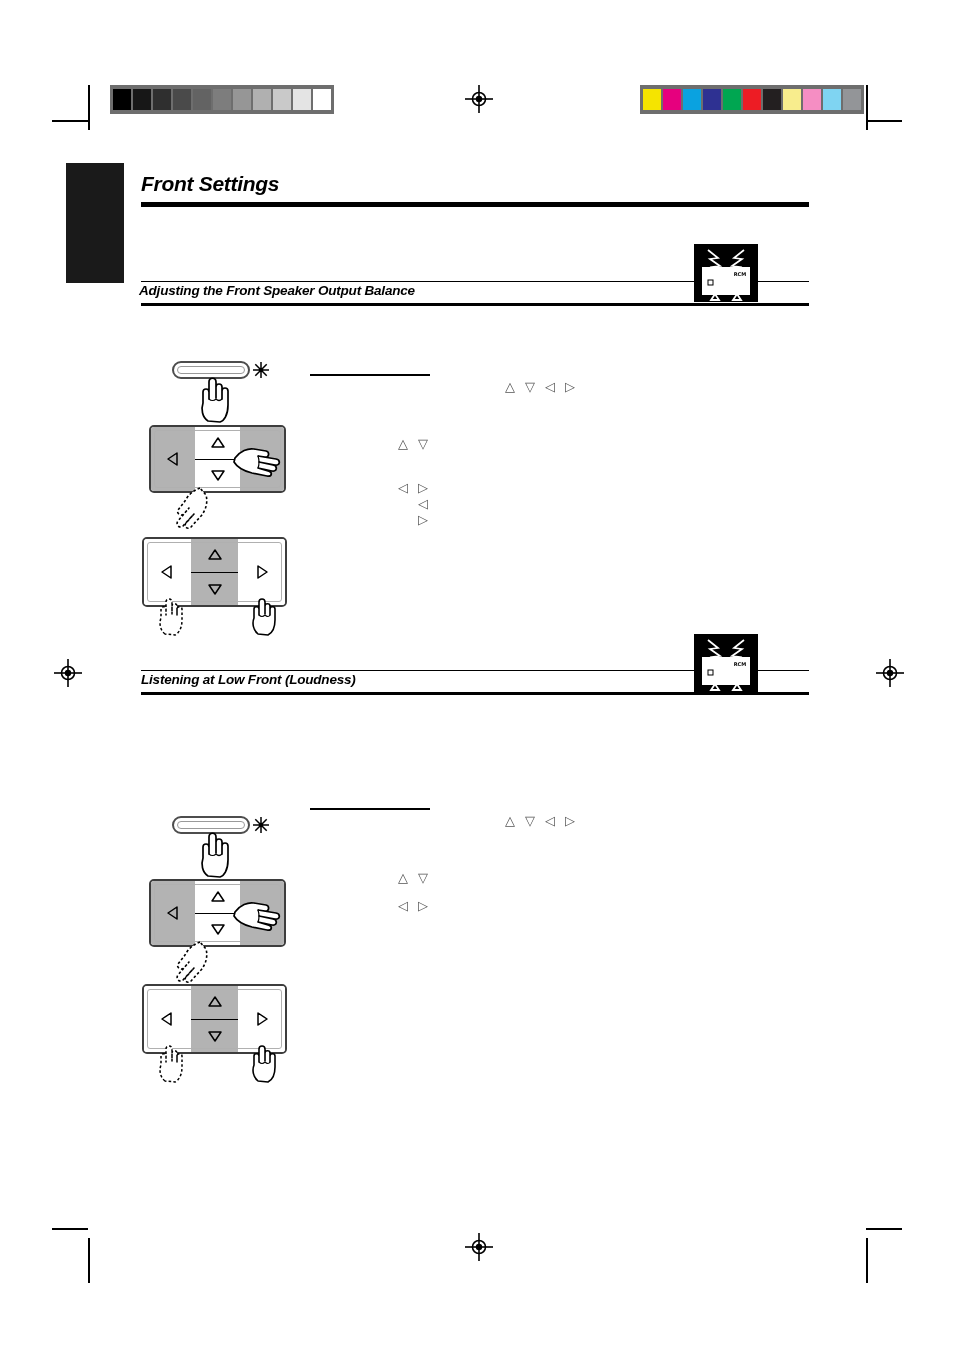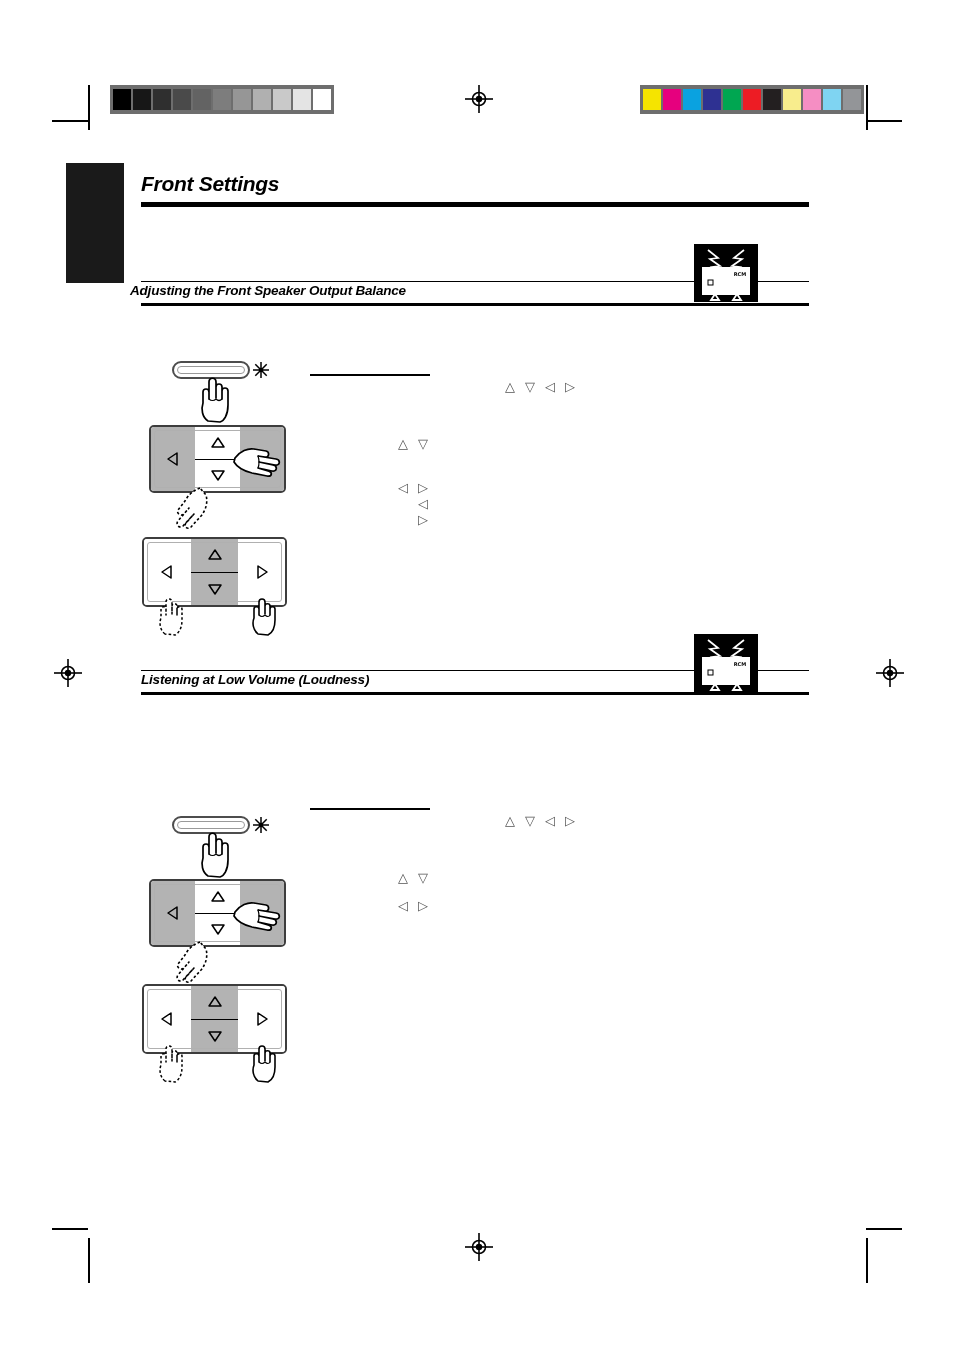--- a/index.html
+++ b/index.html
@@ -155,21 +155,21 @@
     <circle cx="14" cy="14" r="3.2" fill="#000"></circle>
   </svg>
 </div>
 
 <div class="thumb-tab"></div>
 
 <div class="page-title">Front Settings</div>
 <div class="title-rule"></div>
 
 <div class="sec-rule-top" style="left:141px;top:281px;width:668px;"></div>
-<div class="sec-head" style="left:130px;top:283px;">Adjusting the Front Speaker Output Balance</div>
+<div class="sec-head" style="left:139px;top:283px;">Adjusting the Front Speaker Output Balance</div>
 <div class="sec-rule-bot" style="left:141px;top:303px;width:668px;"></div>
 
 <div class="tv-icon" style="left:694px;top:244px;">
   <svg width="64" height="58" viewBox="0 0 64 58">
     <rect x="0" y="0" width="64" height="58" fill="#000"></rect>
 
     <path d="M14 6 L24 14 L16 15 L26 22 L18 23 L30 31" fill="none" stroke="#fff" stroke-width="1.7"></path>
     <path d="M50 6 L40 14 L48 15 L38 22 L46 23 L34 31" fill="none" stroke="#fff" stroke-width="1.7"></path>
     <path d="M30 31 L32 34 L34 31" fill="#fff"></path>
 
@@ -319,21 +319,21 @@
 
 <div class="glyphrow" style="left:418px;top:497px;">
   <span class="g" style="font-family: &quot;DejaVu Sans&quot;, sans-serif; font-size: 13px; color: rgb(85, 85, 85); line-height: 1;">◁</span>
 </div>
 
 <div class="glyphrow" style="left:418px;top:513px;">
   <span class="g" style="font-family: &quot;DejaVu Sans&quot;, sans-serif; font-size: 13px; color: rgb(85, 85, 85); line-height: 1;">▷</span>
 </div>
 
 <div class="sec-rule-top" style="left:141px;top:670px;width:668px;"></div>
-<div class="sec-head" style="left:141px;top:672px;">Listening at Low Volume (Loudness)</div>
+<div class="sec-head" style="left:141px;top:672px;">Listening at Low Front (Loudness)</div>
 <div class="sec-rule-bot" style="left:141px;top:692px;width:668px;"></div>
 
 <div class="tv-icon" style="left:694px;top:634px;">
   <svg width="64" height="58" viewBox="0 0 64 58">
     <rect x="0" y="0" width="64" height="58" fill="#000"></rect>
     <path d="M14 6 L24 14 L16 15 L26 22 L18 23 L30 31" fill="none" stroke="#fff" stroke-width="1.7"></path>
     <path d="M50 6 L40 14 L48 15 L38 22 L46 23 L34 31" fill="none" stroke="#fff" stroke-width="1.7"></path>
     <path d="M30 31 L32 34 L34 31" fill="#fff"></path>
     <rect x="9" y="24" width="46" height="26" fill="#fff" stroke="#fff" stroke-width="2"></rect>
     <rect x="11" y="26" width="42" height="22" fill="#fff"></rect>

